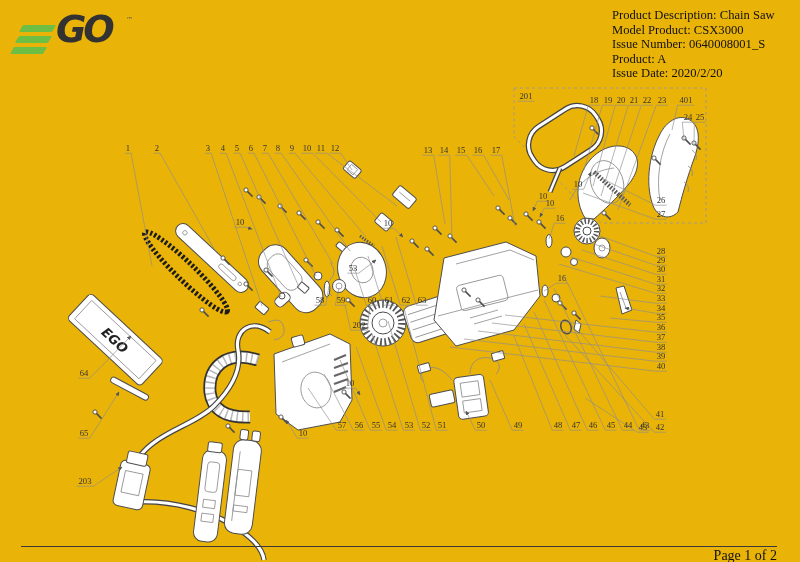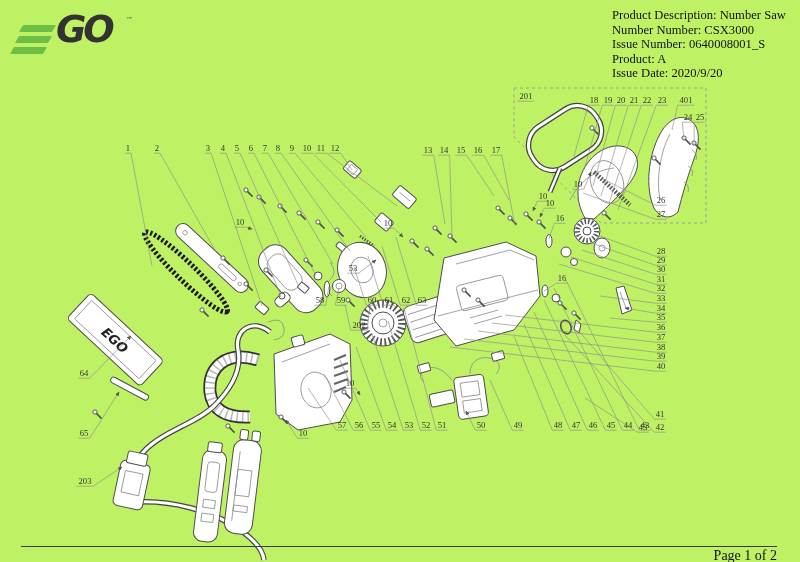--- a/index.html
+++ b/index.html
@@ -1,16 +1,16 @@
 <!DOCTYPE html>
 <html><head>
 <meta charset="utf-8">
 <style>
   html,body{margin:0;padding:0;background:#fff;}
-  .page{position:relative;width:800px;height:562px;background:#bef264;overflow:hidden;
+  .page{position:relative;width:800px;height:562px;background:#eab308;overflow:hidden;
         font-family:"Liberation Serif", serif;}
   
   .logo{position:absolute;left:12px;top:16px;width:130px;height:46px;}
   .logo-bars{position:absolute;left:0;top:5px;}
   .logo-bars .bar{display:block;height:7px;background:#6cbe45;transform:skewX(-30deg);margin:4px 0;border-radius:1px;}
   .bar.b1{width:33px;margin-left:9px;}
   .bar.b2{width:33px;margin-left:4.5px;}
   .bar.b3{width:33px;margin-left:0;}
   .logo-go{position:absolute;left:44px;top:-8px;font-family:"DejaVu Sans",sans-serif;
            font-style:italic;font-weight:900;font-size:37px;letter-spacing:-3px;color:#323232;}
@@ -36,25 +36,25 @@
   <div class="logo">
     <div class="logo-bars">
       <span class="bar b1"></span>
         <span class="bar b2"></span>
         <span class="bar b3"></span>
     </div>
     <div class="logo-go">GO</div>
     <div class="logo-tm">™</div>
   </div>
   <div class="product-info">
-    <div>Product Description: Number Saw</div>
-    <div>Number Number: CSX3000</div>
+    <div>Product Description: Chain Saw</div>
+    <div>Model Product: CSX3000</div>
     <div>Issue Number: 0640008001_S</div>
     <div>Product: A</div>
-    <div>Issue Date: 2020/9/20</div>
+    <div>Issue Date: 2020/2/20</div>
   </div>
 
   <svg class="diagram" width="800" height="562" viewBox="0 0 800 562">
     <defs>
       <marker id="arrowhead" markerWidth="7" markerHeight="6" refX="6" refY="3" orient="auto">
         <path d="M0,0 L7,3 L0,6 Z" fill="#555"></path>
       </marker>
       <g id="scr">
         <circle cx="0" cy="0" r="2.1" fill="#fff" stroke="#4d4d4d" stroke-width="0.9"></circle>
         <line x1="1.4" y1="1.4" x2="6.6" y2="6.6" stroke="#4d4d4d" stroke-width="1.5"></line>

